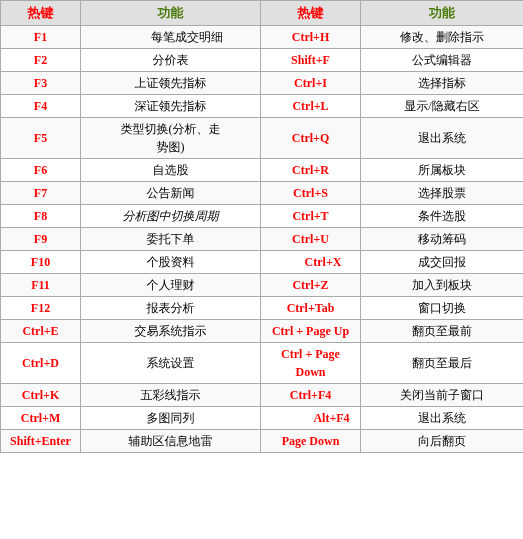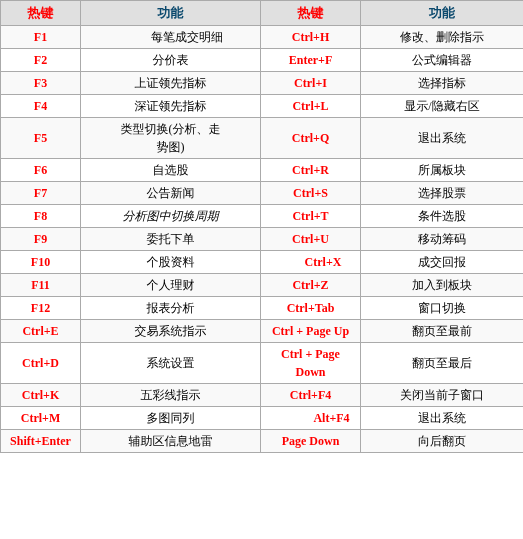--- a/index.html
+++ b/index.html
@@ -17,21 +17,21 @@
     th, td {
       border: 1px solid #aaa;
       text-align: center;
       padding: 2px 3px;
       line-height: 1.5;
       vertical-align: middle;
     }
     th {
       background: #e0e0e0;
       font-weight: bold;
-      color: #0c4a6e;
+      color: #4d7c0f;
       font-size: 13px;
     }
     th.red-header {
       color: #ff0000;
     }
     td.hotkey-red {
       color: #ff0000;
       font-weight: bold;
     }
     td.func-text {
@@ -70,21 +70,21 @@
   <tbody id="table-body">
   <tr>
         <td class="hotkey-red">F1</td>
         <td class="func-text" style="white-space: pre-line; padding-left: 36px;">每笔成交明细</td>
         <td class="hotkey-red" style="white-space: pre-line;">Ctrl+H</td>
         <td class="func-text">修改、删除指示</td>
       </tr>
       <tr>
         <td class="hotkey-red">F2</td>
         <td class="func-text" style="white-space: pre-line;">分价表</td>
-        <td class="hotkey-red" style="white-space: pre-line;">Enter+F</td>
+        <td class="hotkey-red" style="white-space: pre-line;">Shift+F</td>
         <td class="func-text">公式编辑器</td>
       </tr>
       <tr>
         <td class="hotkey-red">F3</td>
         <td class="func-text" style="white-space: pre-line;">上证领先指标</td>
         <td class="hotkey-red" style="white-space: pre-line;">Ctrl+I</td>
         <td class="func-text">选择指标</td>
       </tr>
       <tr>
         <td class="hotkey-red">F4</td>

